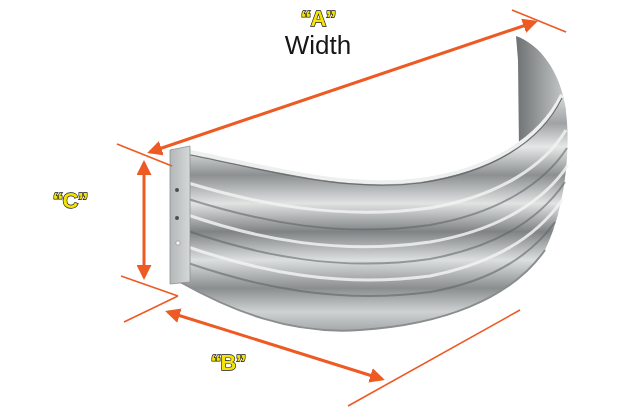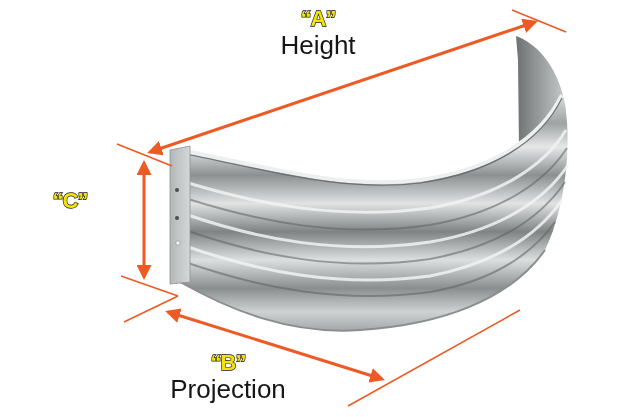--- a/index.html
+++ b/index.html
@@ -91,25 +91,24 @@
 
     <g stroke="#ee5a24" fill="none">
       <line x1="124" y1="322" x2="178" y2="296" stroke-width="1.6"></line>
       <line x1="348" y1="406" x2="520" y2="310" stroke-width="1.6"></line>
       <line x1="168" y1="312" x2="382" y2="379" stroke-width="3" marker-start="url(#arrow)" marker-end="url(#arrow)"></line>
     </g>
   </svg>
 
   <div class="label" style="left:258px; top:8px; width:120px;">
     <span class="code">“A”</span>
-    <span class="name">Height</span>
+    <span class="name">Width</span>
   </div>
 
   <div class="label" style="left:10px; top:190px; width:120px;">
     <span class="code">“C”</span>
   </div>
 
   <div class="label" style="left:148px; top:352px; width:160px;">
     <span class="code">“B”</span>
-    <span class="name">Projection</span>
   </div>
 
 </div>
 
 </body></html>

